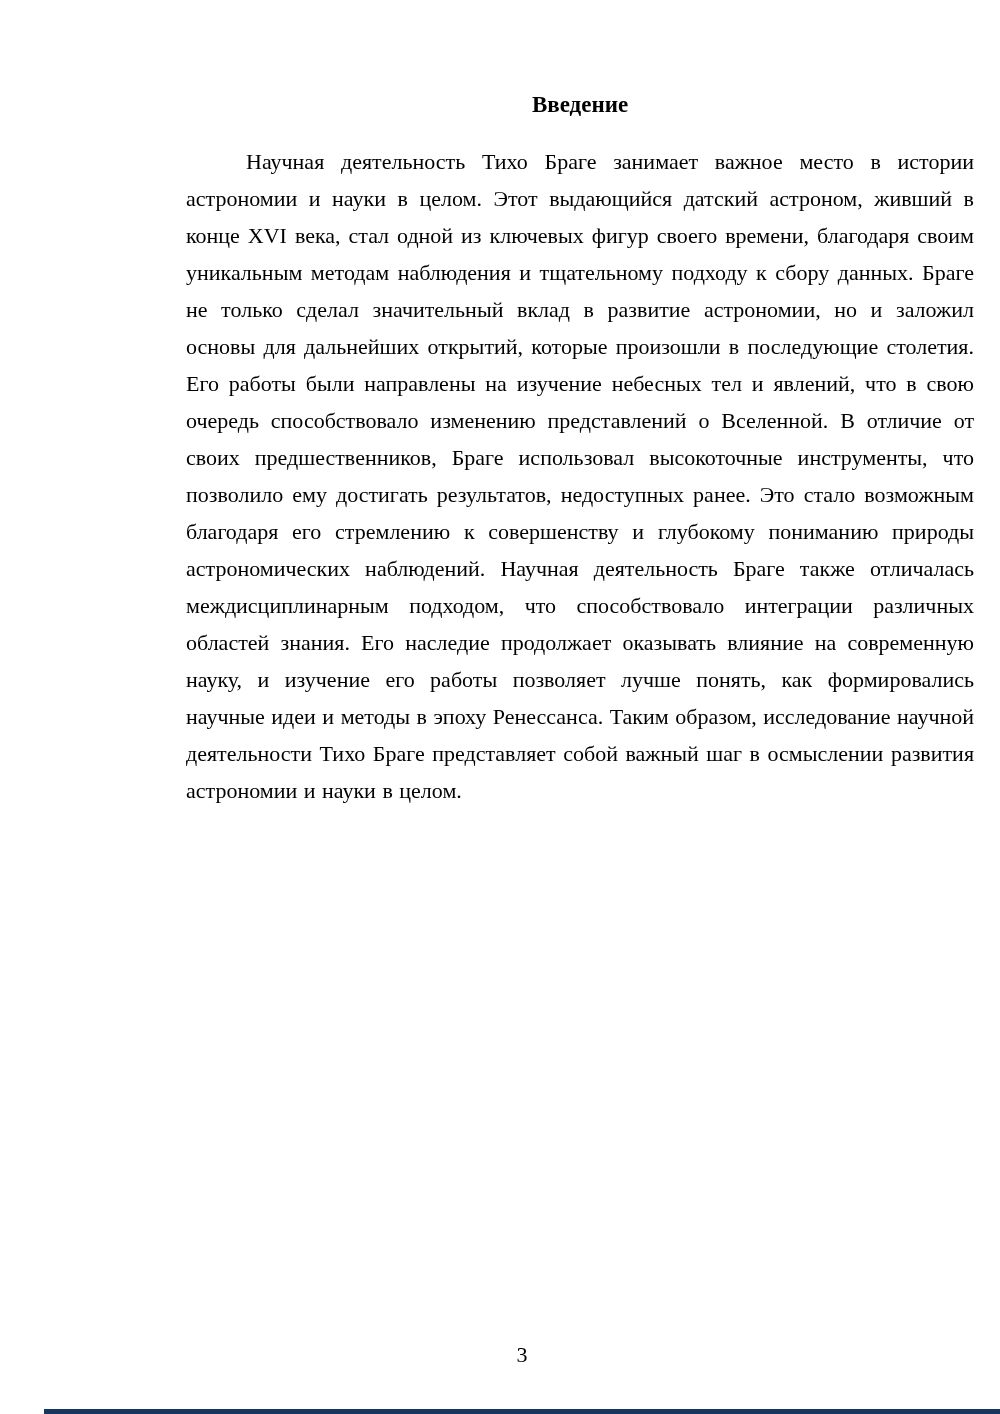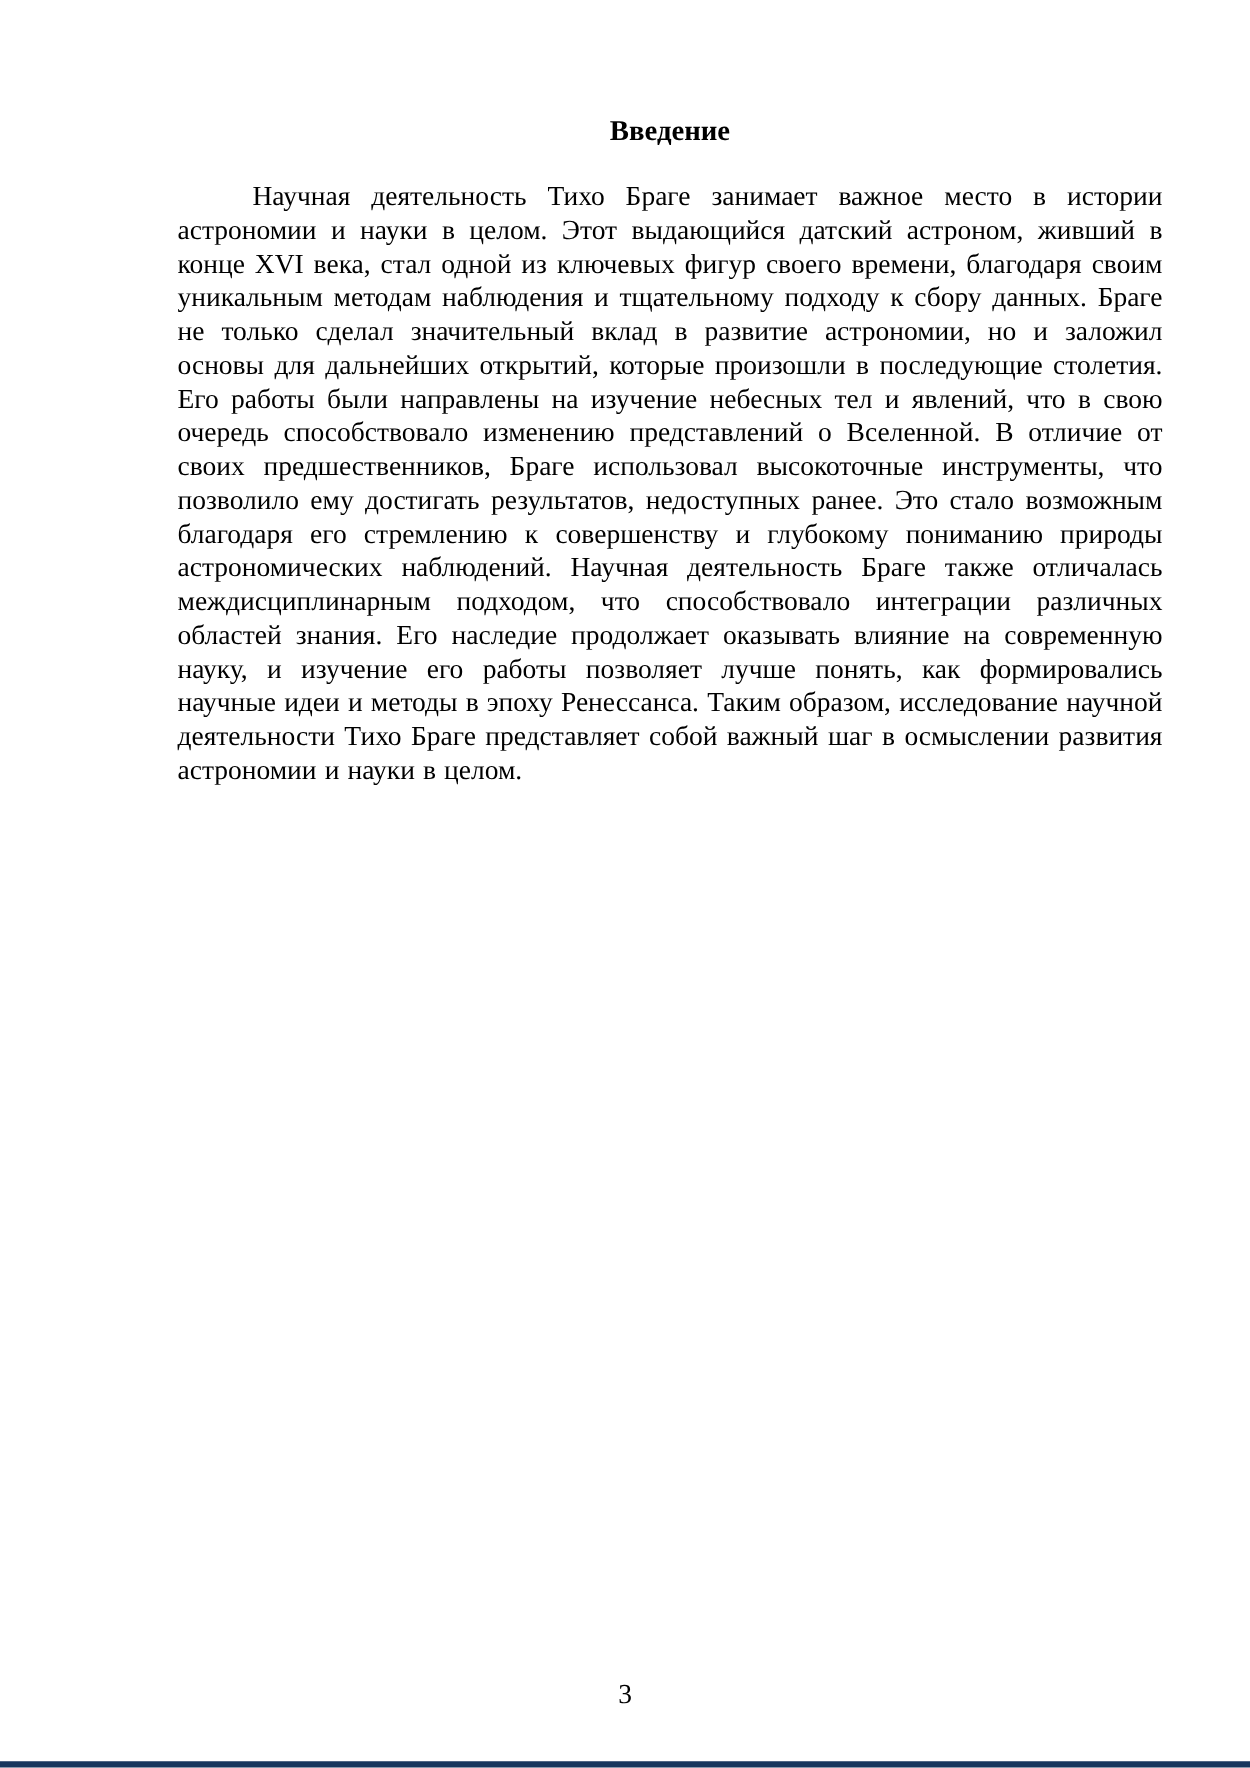--- a/index.html
+++ b/index.html
@@ -12,40 +12,41 @@
     background: #ffffff;
     position: relative;
     font-family: "Liberation Serif", serif;
     color: #000000;
     overflow: hidden;
   }
   .page {
     position: absolute;
     inset: 0;
     background: #ffffff;
+    margin-left: 44px;
   }
   .doc-title {
     margin: 0;
     position: absolute;
     top: 91px;
     left: 142px;
     width: 788px;
     text-align: center;
     font-size: 23px;
     font-weight: bold;
     line-height: 28px;
   }
   .doc-paragraph {
     margin: 0;
     position: absolute;
     top: 143px;
     left: 142px;
     width: 788px;
     font-size: 22px;
-    line-height: 27px;
+    line-height: 37px;
     text-align: justify;
     text-indent: 60px;
     word-spacing: 1px;
   }
   .page-number {
     position: absolute;
     bottom: 46px;
     left: 0;
     width: 100%;
     text-align: center;

